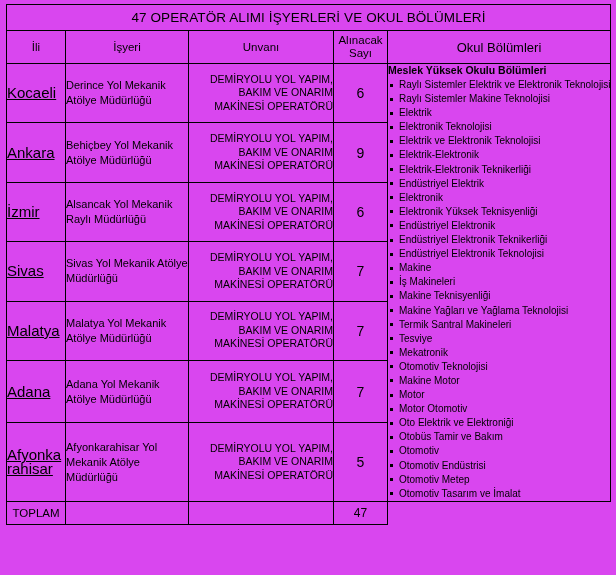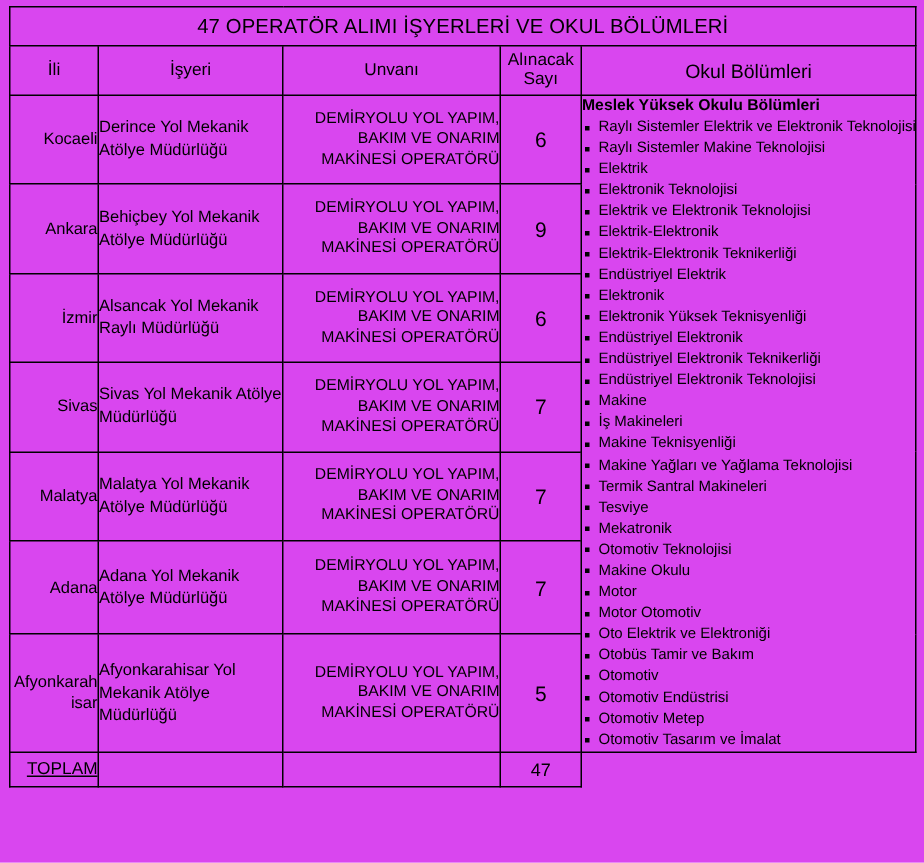--- a/index.html
+++ b/index.html
@@ -54,25 +54,26 @@
     font-size: 11.5px;
     font-weight: bold;
     line-height: 13px;
   }
   .head-cell.big {
     font-size: 13px;
   }
 
   
   .c-il {
-    text-align: right;
-    font-size: 11px;
+    text-align: left;
+    font-size: 15px;
     line-height: 14px;
     padding: 2px 3px;
     word-break: break-all;
+    text-decoration: underline;
   }
   .c-isyeri {
     text-align: left;
     font-size: 11px;
     line-height: 15px;
     padding: 2px 8px;
   }
   .c-unvan {
     text-align: right;
     font-size: 10.5px;
@@ -119,23 +120,22 @@
     width: 3px;
     height: 3px;
     background: #000000;
   }
 
   
   .c-toplam {
     height: 22px;
     font-size: 11.5px;
     font-weight: bold;
-    text-align: right;
+    text-align: center;
     padding-left: 4px;
-    text-decoration: underline;
   }
   .c-toplam-sayi {
     height: 22px;
     text-align: center;
     font-size: 12px;
     font-weight: bold;
   }
   .no-border {
     border: none !important;
   }
@@ -192,21 +192,21 @@
               <li>Endüstriyel Elektronik Teknikerliği</li>
               <li>Endüstriyel Elektronik Teknolojisi</li>
               <li>Makine</li>
               <li>İş Makineleri</li>
               <li>Makine Teknisyenliği</li>
               <li>Makine Yağları ve Yağlama Teknolojisi</li>
               <li>Termik Santral Makineleri</li>
               <li>Tesviye</li>
               <li>Mekatronik</li>
               <li>Otomotiv Teknolojisi</li>
-              <li>Makine Okulu</li>
+              <li>Makine Motor</li>
               <li>Motor</li>
               <li>Motor Otomotiv</li>
               <li>Oto Elektrik ve Elektroniği</li>
               <li>Otobüs Tamir ve Bakım</li>
               <li>Otomotiv</li>
               <li>Otomotiv Endüstrisi</li>
               <li>Otomotiv Metep</li>
               <li>Otomotiv Tasarım ve İmalat</li>
             </ul>
         </td>

